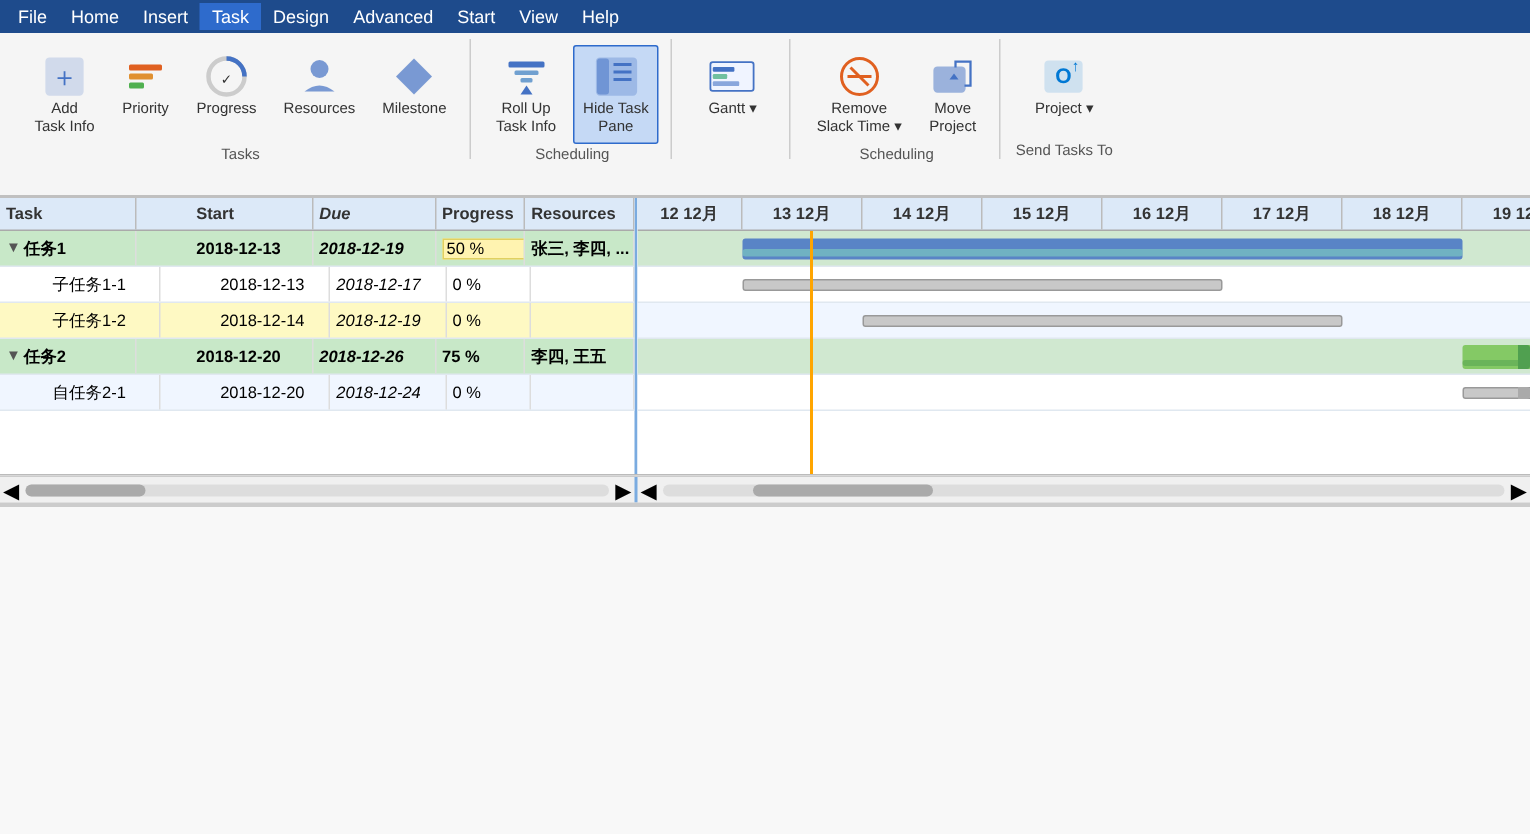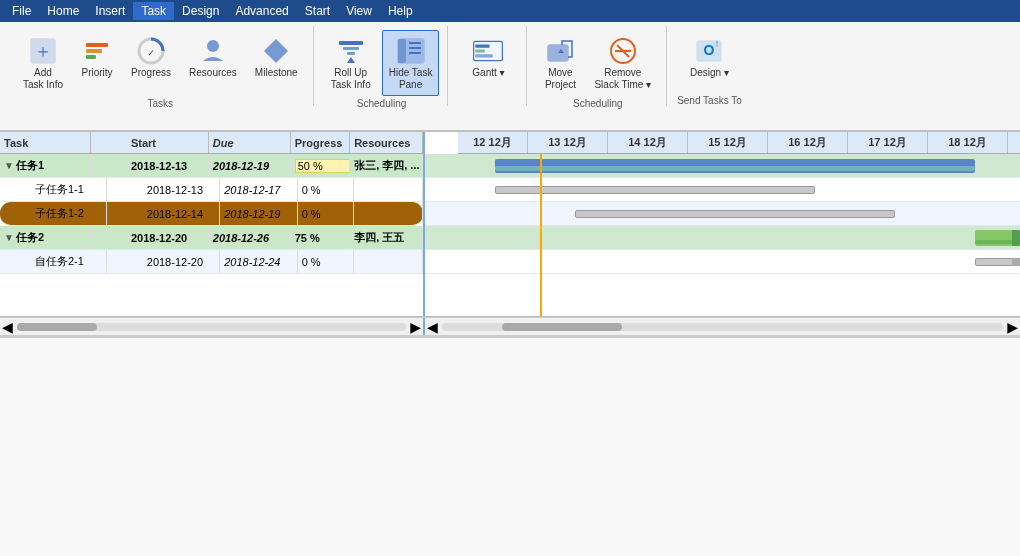--- a/index.html
+++ b/index.html
@@ -36,21 +36,21 @@
     .col-resources { width: 80px; }
     .grid-row { display: flex; align-items: center; height: 24px; border-bottom: 1px solid #e0e8f0; }
     .grid-row:nth-child(even) { background: #f0f6ff; }
     .grid-row.summary { background: #d0e8d0; font-weight: bold; }
     .cell { border-right: 1px solid #ddd; padding: 0 4px; font-size: 11px; height: 100%; display: flex; align-items: center; overflow: hidden; white-space: nowrap; }
     .indent { padding-left: 16px; margin-left: 19px; }
     .collapse-arrow { font-size: 10px; margin-right: 2px; color: #555; }
 
     
     .gantt-chart { flex: 1; overflow: hidden; background: white; }
-    .gantt-header { display: flex; background: #dce9f8; border-bottom: 1px solid #aaa; height: 22px; margin-left: 33px; }
+    .gantt-header { display: flex; background: #dce9f8; border-bottom: 1px solid #aaa; height: 22px; }
     .gantt-header-cell { border-right: 1px solid #bbb; font-size: 11px; font-weight: bold; color: #333; display: flex; align-items: center; justify-content: center; min-width: 80px; }
     .gantt-body { position: relative; }
     .gantt-row { height: 24px; border-bottom: 1px solid #e0e8f0; position: relative; display: flex; align-items: center; }
     .gantt-bar { height: 14px; position: absolute; border-radius: 2px; }
     .bar-blue { background: #4472c4; opacity: 0.85; }
     .bar-green { background: #70c04a; opacity: 0.8; }
 
     
     .lower-pane { flex: 1; background: #f8f8f8; position: relative; overflow: hidden; border-top: 3px solid #ccc; }
     .mindmap { position: relative; width: 100%; height: 100%; }
@@ -175,52 +175,52 @@
         </div>
       </div>
       <div class="ribbon-group-label"></div>
     </div>
 
     <div class="ribbon-group">
       <div class="ribbon-group-buttons">
         <div class="ribbon-btn">
           <div class="ribbon-btn-icon">
             <svg width="32" height="32" viewBox="0 0 32 32">
+                <circle cx="16" cy="16" r="12" fill="none" stroke="#e06020" stroke-width="2"></circle>
+                <line x1="8" y1="16" x2="24" y2="16" stroke="#e06020" stroke-width="2"></line>
+                <line x1="10" y1="10" x2="22" y2="22" stroke="#e06020" stroke-width="2"></line>
+              </svg>
+          </div>
+          <div class="ribbon-btn-label">Remove<br>Slack Time ▾</div>
+        </div>
+        <div class="ribbon-btn">
+          <div class="ribbon-btn-icon">
+            <svg width="32" height="32" viewBox="0 0 32 32">
                 <rect x="4" y="10" width="20" height="16" rx="2" fill="#4472c4" opacity="0.5" stroke="#4472c4" stroke-width="1.5"></rect>
                 <path d="M18 10 L18 6 L28 6 L28 22 L24 22" fill="none" stroke="#4472c4" stroke-width="1.5"></path>
                 <path d="M14 18 L20 18 L17 14 Z" fill="#4472c4"></path>
               </svg>
           </div>
           <div class="ribbon-btn-label">Move<br>Project</div>
         </div>
-        <div class="ribbon-btn">
-          <div class="ribbon-btn-icon">
-            <svg width="32" height="32" viewBox="0 0 32 32">
-                <circle cx="16" cy="16" r="12" fill="none" stroke="#e06020" stroke-width="2"></circle>
-                <line x1="8" y1="16" x2="24" y2="16" stroke="#e06020" stroke-width="2"></line>
-                <line x1="10" y1="10" x2="22" y2="22" stroke="#e06020" stroke-width="2"></line>
-              </svg>
-          </div>
-          <div class="ribbon-btn-label">Remove<br>Slack Time ▾</div>
-        </div>
       </div>
       <div class="ribbon-group-label">Scheduling</div>
     </div>
 
     <div class="ribbon-group" style="border-right:none;">
       <div class="ribbon-group-buttons">
         <div class="ribbon-btn">
           <div class="ribbon-btn-icon">
             <svg width="32" height="32" viewBox="0 0 32 32">
                 <rect x="4" y="6" width="24" height="20" rx="2" fill="#0078d4" opacity="0.15" stroke="#0078d4" stroke-width="1.5"></rect>
                 <text x="16" y="20" text-anchor="middle" font-size="14" fill="#0078d4" font-weight="bold">O</text>
                 <text x="24" y="12" text-anchor="middle" font-size="10" fill="#0078d4">↑</text>
               </svg>
           </div>
-          <div class="ribbon-btn-label">Design ▾</div>
+          <div class="ribbon-btn-label">Project ▾</div>
         </div>
       </div>
       <div class="ribbon-group-label">Send Tasks To</div>
     </div>
   </div>
 </div>
 
 <div class="main-area">
 
   <div class="gantt-area">
@@ -248,21 +248,21 @@
       </div>
 
       <div class="grid-row">
         <div class="cell col-task indent">子任务1-1</div>
         <div class="cell col-start">2018-12-13</div>
         <div class="cell col-due">2018-12-17</div>
         <div class="cell col-progress">0 %</div>
         <div class="cell col-resources"></div>
       </div>
 
-      <div class="grid-row" style="background:#a16207;border-radius:11px;">
+      <div class="grid-row" style="background:#fef9c3;">
         <div class="cell col-task indent">子任务1-2</div>
         <div class="cell col-start">2018-12-14</div>
         <div class="cell col-due">2018-12-19</div>
         <div class="cell col-progress">0 %</div>
         <div class="cell col-resources"></div>
       </div>
 
       <div class="grid-row summary" style="background:#c8e8c8;">
         <div class="cell col-task">
           <span class="collapse-arrow">▼</span>

